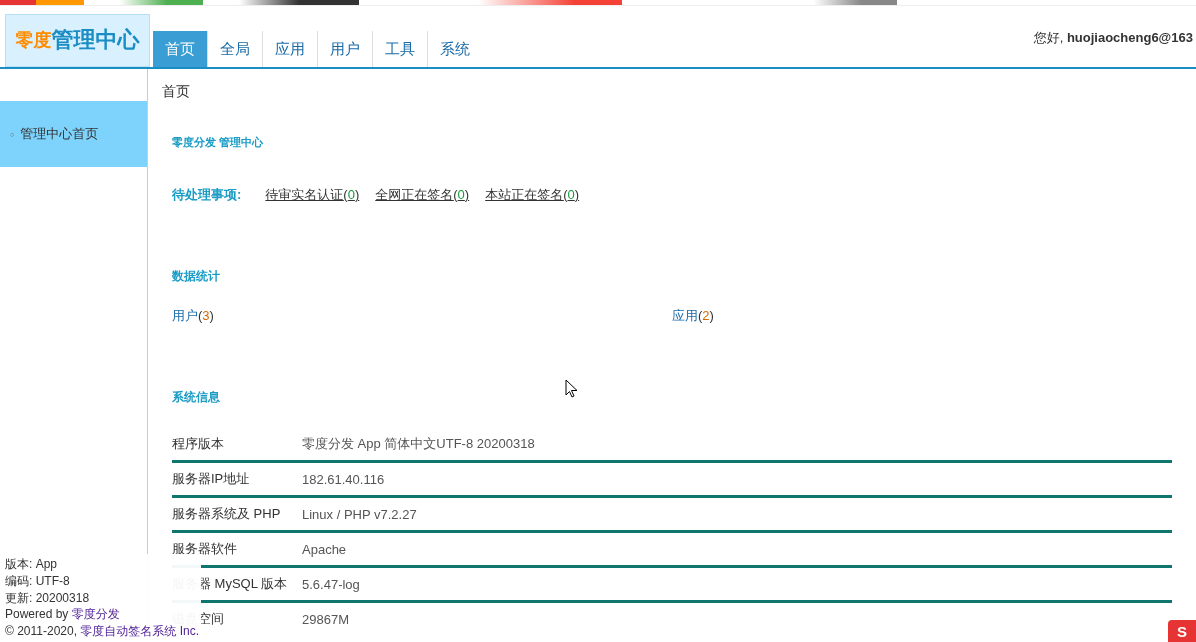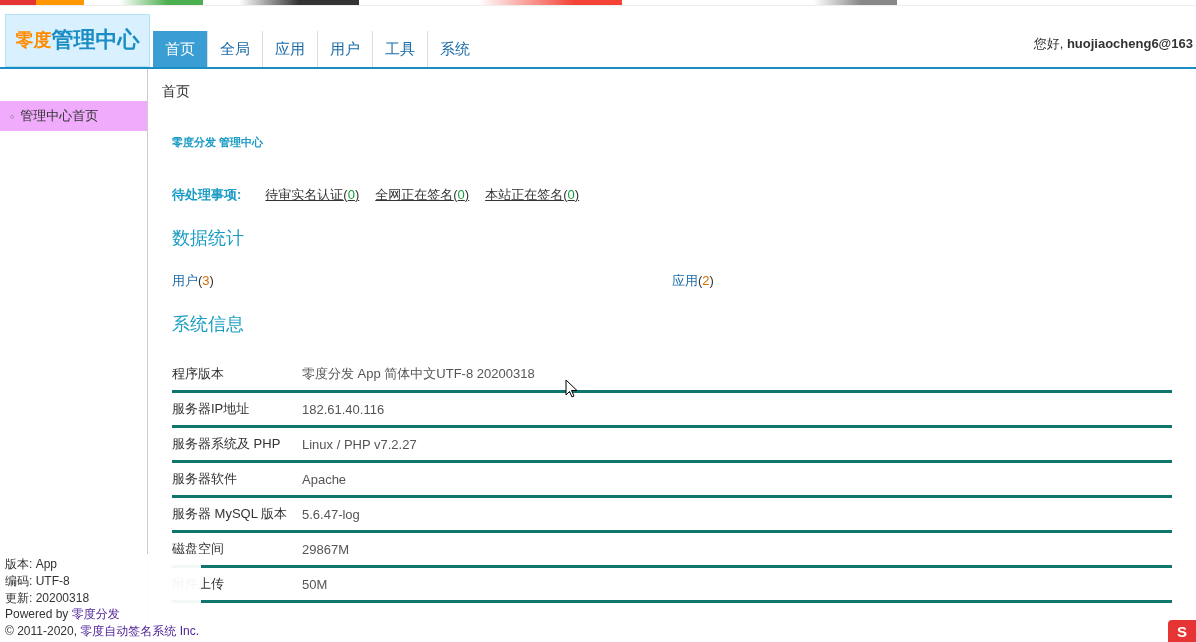--- a/index.html
+++ b/index.html
@@ -11,40 +11,40 @@
 .header { display: flex; height: 63px; border-bottom: 2px solid #1a8dc4; }
 .logo-box { width: 145px; background: #d9f1ff; display: flex; flex-direction: row; align-items: center; justify-content: center; border: 1px solid #b5e0f5; margin: 8px 0 0 5px; }
 .logo-top { font-size: 18px; font-weight: bold; color: #ff8c00; line-height: 1.3; }
 .logo-bottom { font-size: 22px; font-weight: bold; color: #1a8dc4; line-height: 1.2; }
 
 .nav-area { flex: 1; display: flex; align-items: flex-end; padding-left: 3px; padding-top: 20px; position: relative; }
 .nav-tabs { display: flex; height: 36px; }
 .nav-tab { padding: 8px 12px; color: #1a6ba8; cursor: pointer; font-size: 15px; border-left: 1px solid #ddd; display: flex; align-items: center; }
 .nav-tab.active { background: #3a9dd4; color: #fff; border: none; }
 .nav-tab:first-child { border-left: none; }
-.greeting { position: absolute; right: 3px; top: 29px; font-size: 13px; color: #333; }
+.greeting { position: absolute; right: 3px; top: 23px; font-size: 13px; color: #333; }
 .greeting .user { font-weight: bold; }
 
 .main-wrap { display: flex; height: 560px; }
 .sidebar { width: 148px; border-right: 1px solid #ccc; padding-top: 32px; }
-.sidebar-item { background: #f0abfc; padding: 6px 10px; font-size: 13px; color: #333; cursor: pointer; display: flex; align-items: center; }
+.sidebar-item { background: #7dd3fc; padding: 24px 10px; font-size: 13px; color: #333; cursor: pointer; display: flex; align-items: center; }
 .sidebar-item::before { content: "○"; font-size: 7px; margin-right: 6px; color: #555; }
 
 .content { flex: 1; padding: 0; overflow-y: auto; }
 .breadcrumb { padding: 14px 14px 0; font-size: 14px; }
 
 .inner-box { margin: 0 14px 0 14px; padding: 14px 10px; }
 .page-title { font-size: 11px; font-weight: bold; color: #1a9cc4; margin: 20px 0 36px; }
 
 .section-row { display: flex; align-items: center; margin-bottom: 8px; }
 .pending-label { font-weight: bold; color: #1a9cc4; margin-right: 24px; }
 .pending-link { text-decoration: underline; color: #333; margin-right: 16px; cursor: pointer; }
 .count-green { color: #139c3a; }
 
-.section-title { font-weight: normal; color: #1a9cc4; margin: 22px 0 22px; font-size: 18px; }
+.section-title { font-weight: bold; color: #1a9cc4; margin: 64px 0 22px; font-size: 12px; }
 
 .stats-row { display: flex; margin-top: 18px; }
 .stat-cell { width: 575px; }
 .stat-link { color: #1a6ba8; }
 .stat-count { color: #d46a00; }
 
 .info-table { width: 100%; margin-top: 8px; }
 .info-row { display: flex; align-items: center; height: 35px; border-bottom: 3px solid #0f766e; }
 .info-label { width: 130px; color: #333; }
 .info-value { color: #555; }

